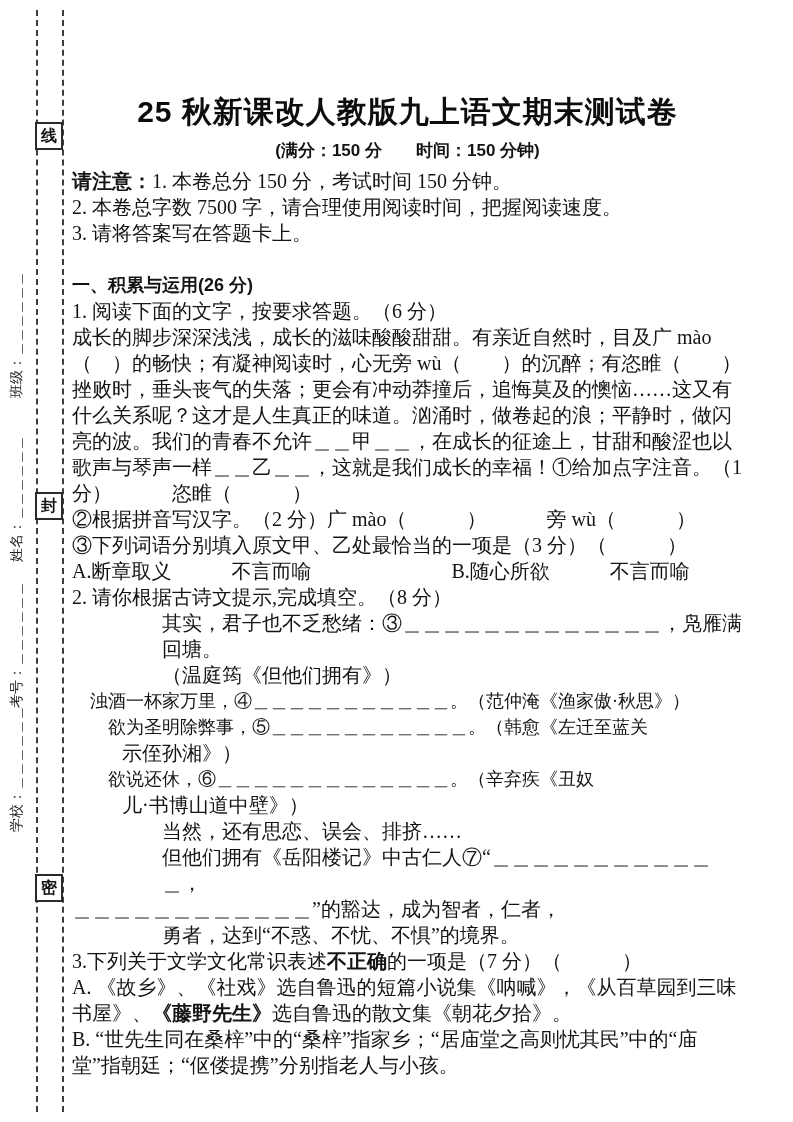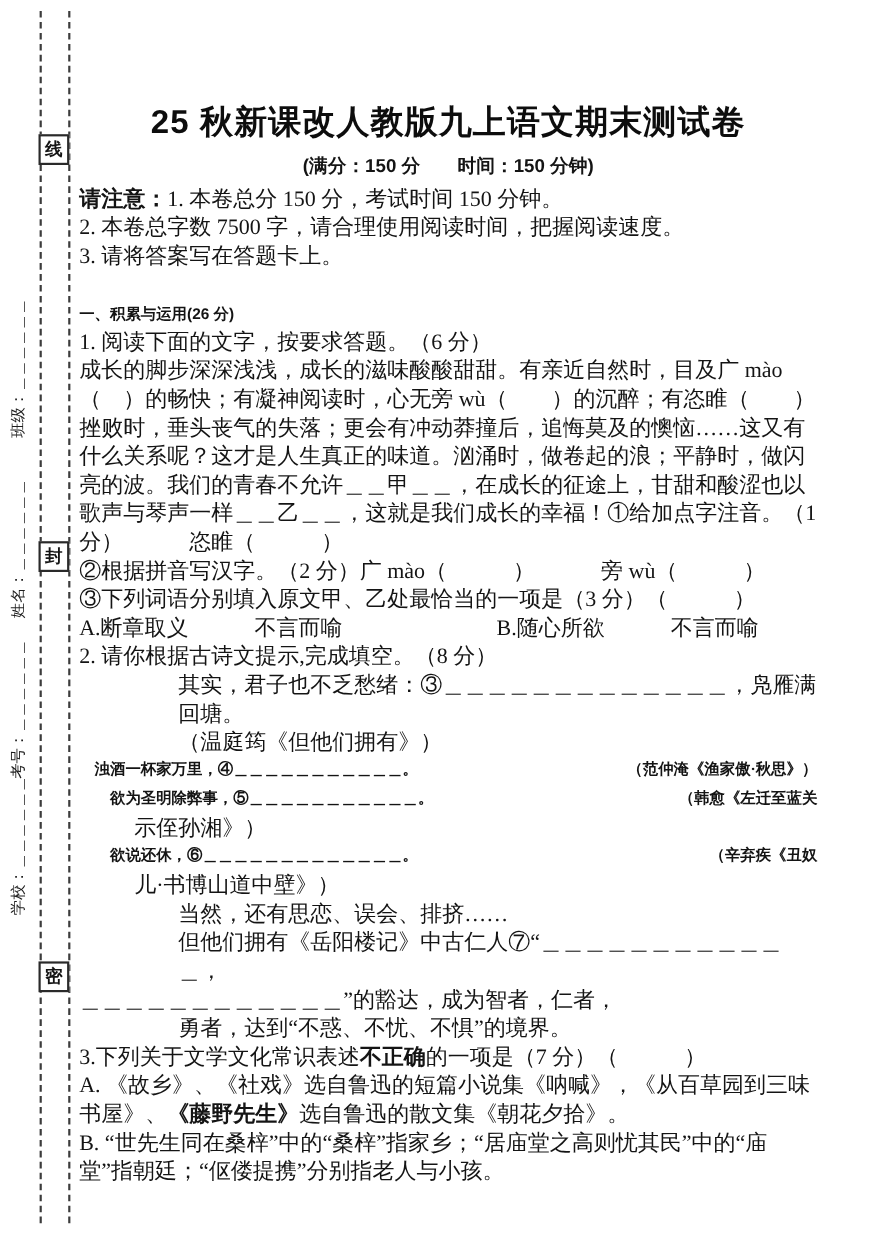--- a/index.html
+++ b/index.html
@@ -61,30 +61,30 @@
   }
   .notice { margin-top: 5px; }
   .line {
     font-size: 20px; line-height: 26px;
     word-break: break-all;
   }
   .bold-label, .bold-inline { font-weight: 700; }
   .sec-heading {
     margin-top: 26px;
     font-family: "Liberation Sans", sans-serif;
-    font-weight: 700; font-size: 14px; line-height: 26px;
+    font-weight: 700; font-size: 18px; line-height: 26px;
   }
   .indent-first { text-indent: 2.5em; }
   .ind-1  { padding-left: 1em; }
   .ind-2  { padding-left: 2em; }
   .ind-2h { padding-left: 2.5em; }
   .ind-4h { padding-left: 4.5em; }
   .fill-line {
-    display: flex; justify-content: space-between;
-    font-size: 14px; line-height: 26px; word-break: break-all; font-weight: bold;
+    display: flex; 
+    font-size: 18px; line-height: 26px; word-break: break-all;
   }
   .fill-line .src { white-space: nowrap; }
 </style>
 </head>
 <body>
 
 <div class="page">
 
   <div class="seal-area">
     <div class="dash-line dash-1"></div>

